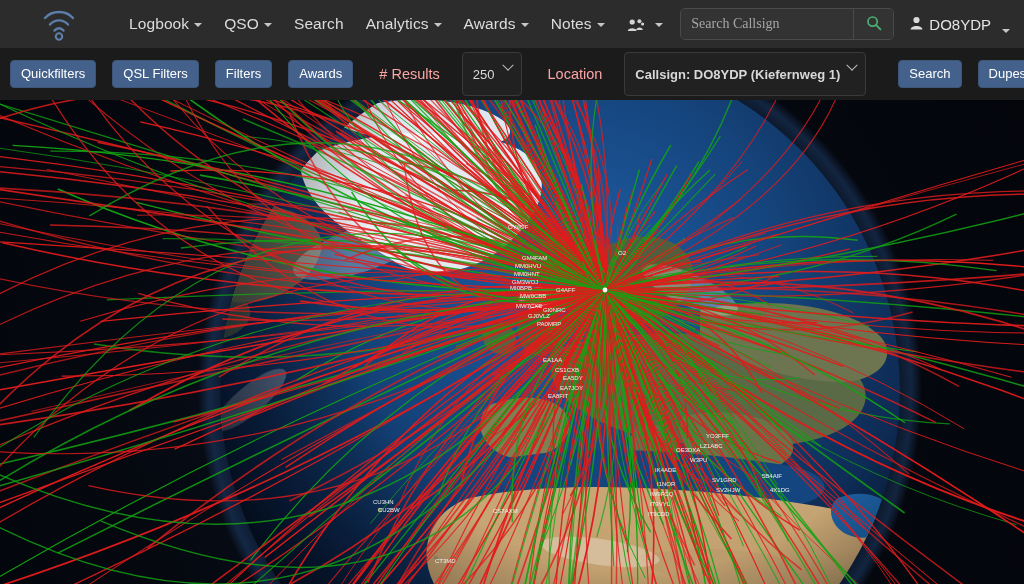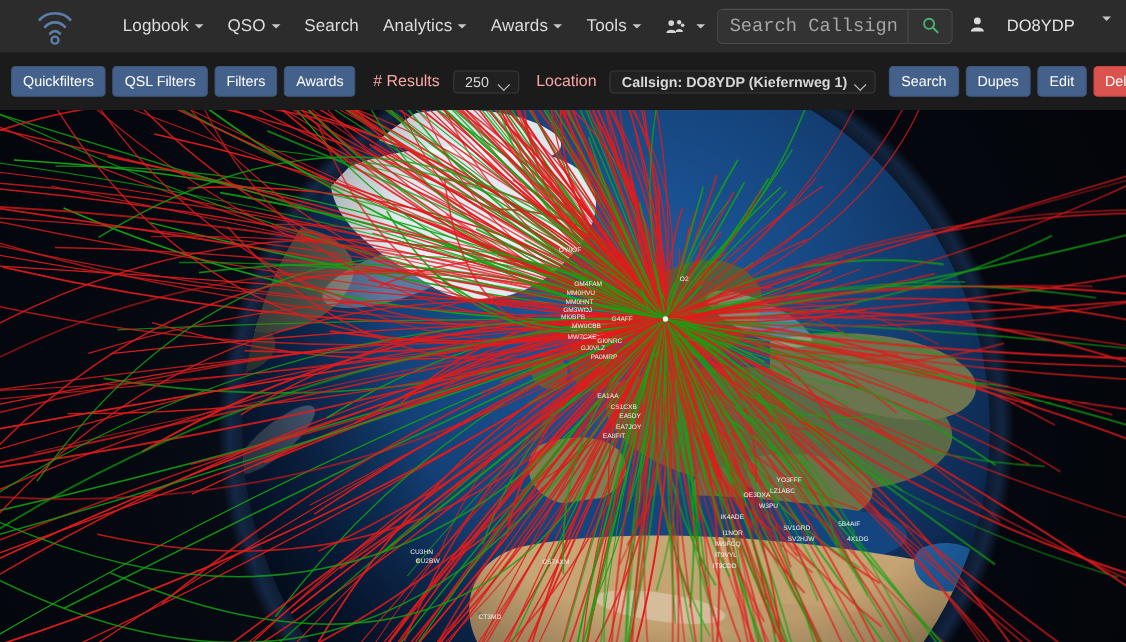--- a/index.html
+++ b/index.html
@@ -33,52 +33,52 @@
     border-top: 4.5px solid #c7c7c7; vertical-align: middle;
   }
   .nav-right { margin-left: auto; display: flex; align-items: center; gap: 16px; }
   .search-group {
     display: flex; align-items: stretch; height: 30px;
     border: 1px solid #4a4a4a; border-radius: 5px; overflow: hidden;
     background: #333;
   }
   .search-input {
     width: 152px; background: #333; border: 0; outline: none;
-    color: #d9d9d9; font-size: 17px; padding: 0 10px;
-    font-family: Liberation Mono, monospace;
+    color: #d9d9d9; font-size: 14px; padding: 0 10px;
+    font-family: Liberation Serif, serif;
   }
   .search-input::placeholder { color: #a6a6a6; }
   .search-btn {
     width: 40px; background: #333; border: 0; border-left: 1px solid #4a4a4a;
     display: flex; align-items: center; justify-content: center; cursor: pointer;
   }
-  .user-menu { display: flex; align-items: flex-start; gap: 20px; color: #e4e4e4; font-size: 15px; cursor: pointer; }
+  .user-menu { display: flex; align-items: flex-end; gap: 6px; color: #e4e4e4; font-size: 15px; cursor: pointer; }
   .user-icon { display: block; }
 
   
   .toolbar {
     position: absolute; top: 48px; left: 0;
     width: 1024px; height: 52px;
     background: #1b1b1b;
     display: flex; align-items: center;
     box-sizing: border-box; padding: 0 10px;
-    gap: 6px;
+    gap: 16px;
   }
   .btn {
     font-family: "Liberation Sans", sans-serif;
     font-size: 13px; color: #fff;
     background: #44618b; border: 1px solid #3c5578;
     border-radius: 4px; padding: 5px 10px;
     cursor: pointer; white-space: nowrap; line-height: 16px;
   }
   .btn-danger { background: #d9544f; border-color: #c9423d; }
   .tb-label { color: #fca5a5; font-size: 14.5px; margin: 0 6px 0 10px; white-space: nowrap; }
   .select {
     position: relative; background: #212121; border: 1px solid #3a3a3a;
-    border-radius: 4px; height: 21px; display: flex; align-items: center;
+    border-radius: 4px; height: 44px; display: flex; align-items: center;
     color: #d8d8d8; font-size: 13px; padding: 0 26px 0 10px; cursor: pointer;
     box-sizing: border-box; white-space: nowrap;
   }
   .select::after {
     content: ""; position: absolute; right: 9px; top: 11px;
     width: 7px; height: 7px; border-right: 1.6px solid #bdbdbd; border-bottom: 1.6px solid #bdbdbd;
     transform: rotate(45deg) translate(-2px,-2px);
   }
   .sel-results { width: 62px; }
   .sel-location { width: 242px; font-weight: bold; }
@@ -113,21 +113,21 @@
         </svg>
       </span>
     </div>
 
     <div class="nav-links">
       <div class="nav-item"><span>Logbook</span><i class="caret"></i></div>
       <div class="nav-item"><span>QSO</span><i class="caret"></i></div>
       <div class="nav-item"><span>Search</span></div>
       <div class="nav-item"><span>Analytics</span><i class="caret"></i></div>
       <div class="nav-item"><span>Awards</span><i class="caret"></i></div>
-      <div class="nav-item"><span>Tools</span><i class="caret"></i></div>
+      <div class="nav-item"><span>Notes</span><i class="caret"></i></div>
       <div class="nav-item">
         <span>
           <svg width="19" height="14" viewBox="0 0 19 14" style="vertical-align:middle">
             <circle cx="5.2" cy="4" r="2.6" fill="#d4d4d4"></circle>
             <path d="M0.8 13 C0.8 9.2, 9.6 9.2, 9.6 13 Z" fill="#d4d4d4"></path>
             <circle cx="12.4" cy="3.2" r="2" fill="#d4d4d4"></circle>
             <path d="M9.2 12 C9.2 8.6, 15.8 8.6, 15.8 12 Z" fill="#d4d4d4"></path>
             <circle cx="15.6" cy="6" r="1.6" fill="#d4d4d4"></circle>
           </svg>
         </span><i class="caret"></i>

